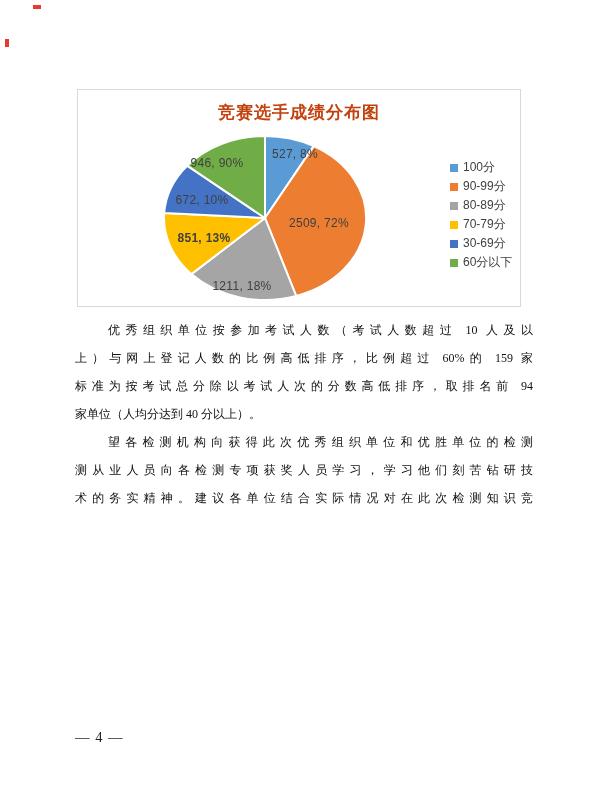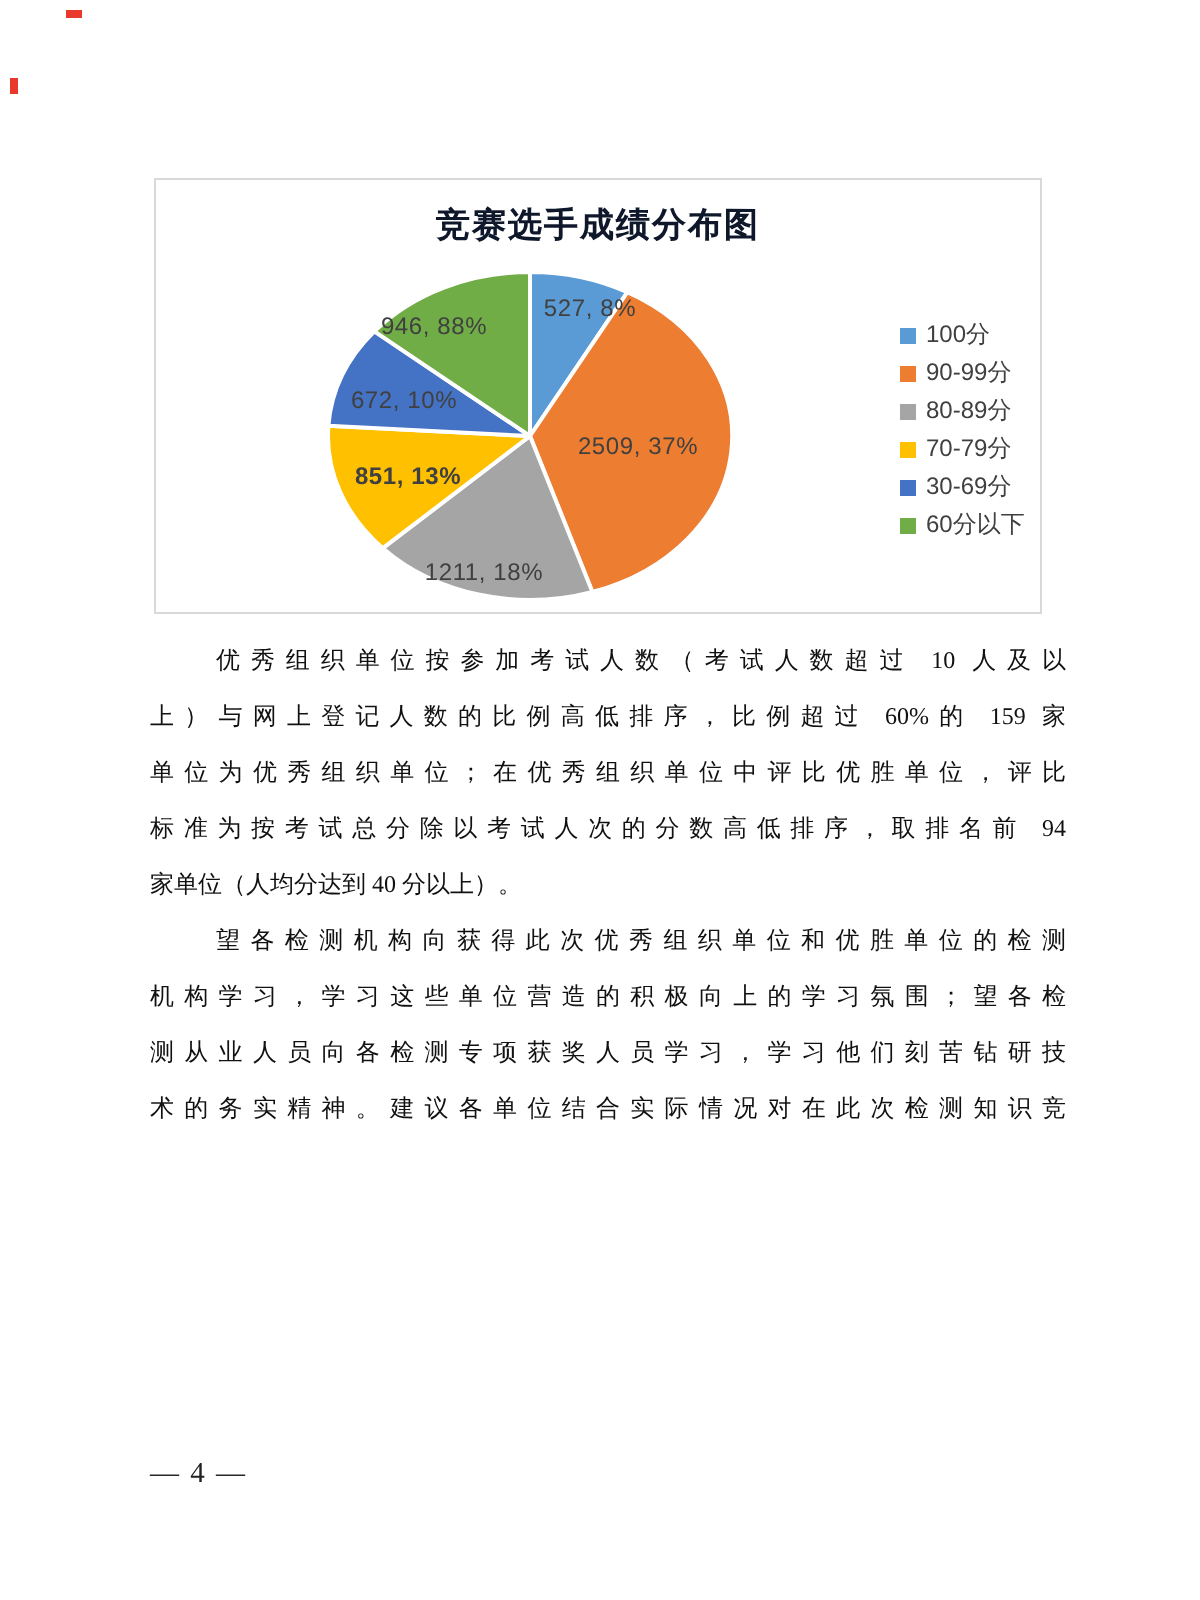--- a/index.html
+++ b/index.html
@@ -19,21 +19,21 @@
 
   
   .chart-box{
     position:absolute;left:77px;top:89px;width:444px;height:218px;
     background:#fff;border:1px solid #d9d9d9;box-sizing:border-box;
     font-family:"Liberation Sans","DejaVu Sans",sans-serif;
   }
   .chart-title{
     position:absolute;left:0;right:0;top:11px;
     text-align:center;
-    font-size:17px;font-weight:600;color:#0f172a;
+    font-size:17px;font-weight:600;color:#c2410c;
     letter-spacing:1px;
   }
   .pie-svg{position:absolute;left:0;top:0;width:442px;height:216px;}
   .pie-label{
     position:absolute;transform:translate(-50%,-50%);
     font-size:12px;color:#404040;white-space:nowrap;
     letter-spacing:.3px;
   }
   .legend{
     position:absolute;left:372px;top:71px;
@@ -75,25 +75,25 @@
         <path d="M 187 128 L 187.0 46.0 A 101 82 0 0 1 235.7 56.1 Z" fill="#5B9BD5" stroke="#ffffff" stroke-width="2" stroke-linejoin="round"></path>
         <path d="M 187 128 L 235.7 56.1 A 101 82 0 0 1 218.2 206.0 Z" fill="#ED7D31" stroke="#ffffff" stroke-width="2" stroke-linejoin="round"></path>
         <path d="M 187 128 L 218.2 206.0 A 101 82 0 0 1 113.4 184.1 Z" fill="#A5A5A5" stroke="#ffffff" stroke-width="2" stroke-linejoin="round"></path>
         <path d="M 187 128 L 113.4 184.1 A 101 82 0 0 1 86.2 122.9 Z" fill="#FFC000" stroke="#ffffff" stroke-width="2" stroke-linejoin="round"></path>
         <path d="M 187 128 L 86.2 122.9 A 101 82 0 0 1 109.2 75.7 Z" fill="#4472C4" stroke="#ffffff" stroke-width="2" stroke-linejoin="round"></path>
         <path d="M 187 128 L 109.2 75.7 A 101 82 0 0 1 187.0 46.0 Z" fill="#70AD47" stroke="#ffffff" stroke-width="2" stroke-linejoin="round"></path>
       </svg>
     <div class="chart-title">竞赛选手成绩分布图</div>
     <div id="pie-labels">
         <div class="pie-label" style="left: 217px; top: 64px;">527, 8%</div>
-        <div class="pie-label" style="left: 241px; top: 133px;">2509, 37%</div>
+        <div class="pie-label" style="left: 241px; top: 133px;">2509, 72%</div>
         <div class="pie-label" style="left: 164px; top: 196px;">1211, 18%</div>
         <div class="pie-label" style="left: 126px; top: 148px; font-weight: bold;">851, 13%</div>
         <div class="pie-label" style="left: 124px; top: 110px;">672, 10%</div>
-        <div class="pie-label" style="left: 139px; top: 73px;">946, 88%</div>
+        <div class="pie-label" style="left: 139px; top: 73px;">946, 90%</div>
       </div>
     <div class="legend" id="legend">
         <div class="legend-item">
           <span class="legend-swatch" style="background: rgb(91, 155, 213);"></span>
           <span class="legend-label">100分</span>
         </div>
         <div class="legend-item">
           <span class="legend-swatch" style="background: rgb(237, 125, 49);"></span>
           <span class="legend-label">90-99分</span>
         </div>
@@ -112,24 +112,22 @@
         <div class="legend-item">
           <span class="legend-swatch" style="background: rgb(112, 173, 71);"></span>
           <span class="legend-label">60分以下</span>
         </div>
       </div>
   </div>
 
   <div class="body-text">
     <div class="tline first">优秀组织单位按参加考试人数（考试人数超过 10 人及以</div>
     <div class="tline">上）与网上登记人数的比例高低排序，比例超过 60%的 159 家</div>
-    <div class="tline">单位为优秀组织单位；在优秀组织单位中评比优胜单位，评比</div>
     <div class="tline">标准为按考试总分除以考试人次的分数高低排序，取排名前 94</div>
     <div class="tline last">家单位（人均分达到 40 分以上）。</div>
     <div class="tline first">望各检测机构向获得此次优秀组织单位和优胜单位的检测</div>
-    <div class="tline">机构学习，学习这些单位营造的积极向上的学习氛围；望各检</div>
     <div class="tline">测从业人员向各检测专项获奖人员学习，学习他们刻苦钻研技</div>
     <div class="tline">术的务实精神。建议各单位结合实际情况对在此次检测知识竞</div>
   </div>
 
   <div class="footer">— 4 —</div>
 
 </div>
 
 </body></html>

